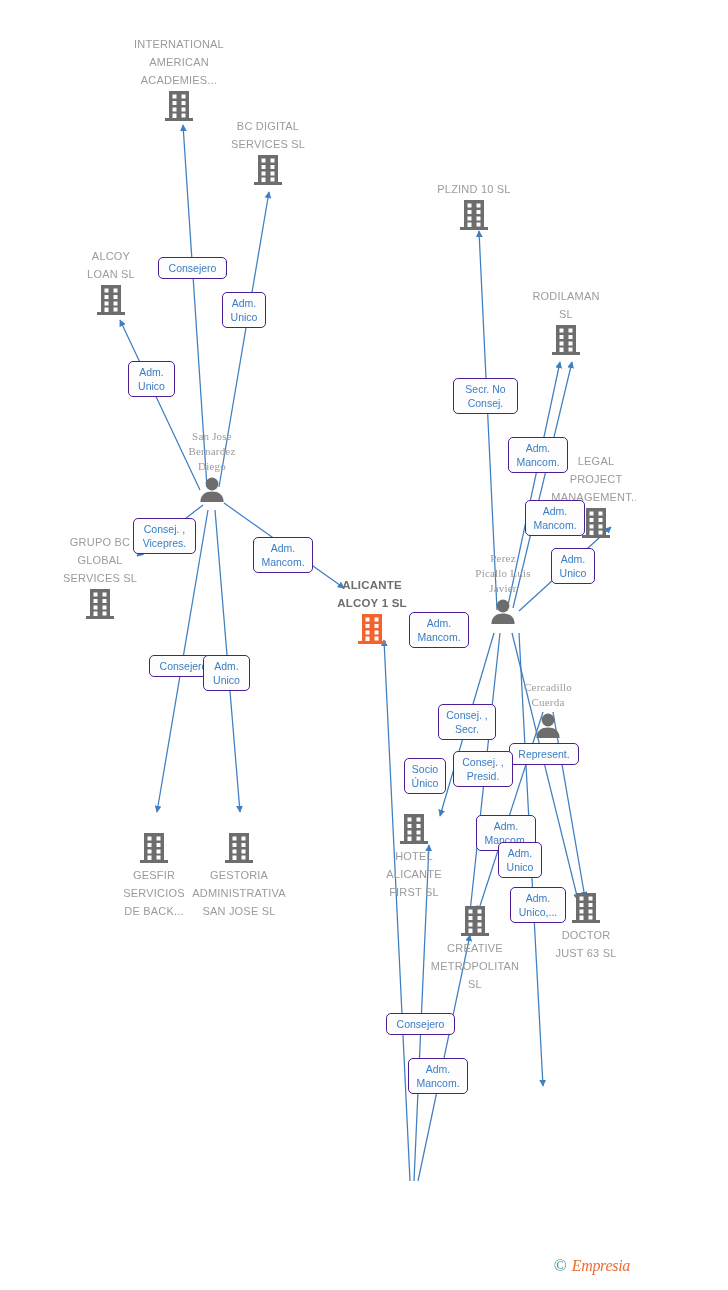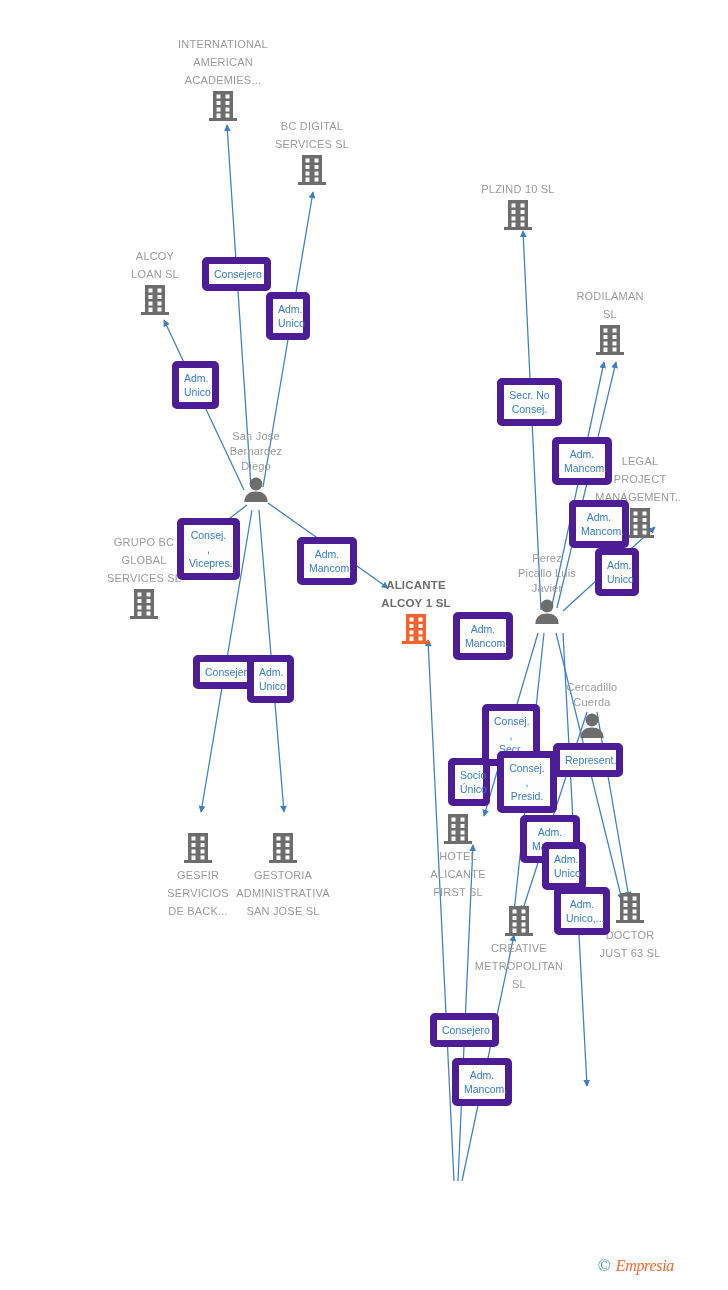--- a/index.html
+++ b/index.html
@@ -6,21 +6,20 @@
   body{
     font-family:"Liberation Sans", sans-serif;
     -webkit-font-smoothing:antialiased;
   }
   #stage{
     position:relative;
     width:636px;
     height:1290px;
     background:#ffffff;
     overflow:hidden;
-    margin-left:44px;
   }
   #edges{
     position:absolute;
     left:0;top:0;
     width:728px;height:1290px;
     pointer-events:none;
   }
   
   .node{
     position:absolute;
@@ -41,29 +40,29 @@
     color:#6d6d6d;
     font-weight:bold;
     font-size:11.5px;
   }
   .node .glyph{
     display:block;
     margin:1px auto 0 auto;
     line-height:0;
   }
   .node.person .cap{ order:2; }
-  .node.person{ display:flex; flex-direction:column; }
+  .node.person{ display:flex; flex-direction:column;font-family:Liberation Serif, serif; }
   .node.person .glyph{ order:3; margin-top:2px; }
 
   
   .chip{
     position:absolute;
     box-sizing:border-box;
     background:#fdfdfd;
-    border:7px solid #4c1d95;
+    border:1px solid #4c1d95;
     border-radius:5px;
     color:#3b7dc4;
     font-size:10.5px;
     line-height:14px;
     text-align:center;
     padding:3px 5px;
     white-space:pre-line;
     z-index:6;
     box-shadow:0 0 0 0 rgba(0,0,0,0);
   }

